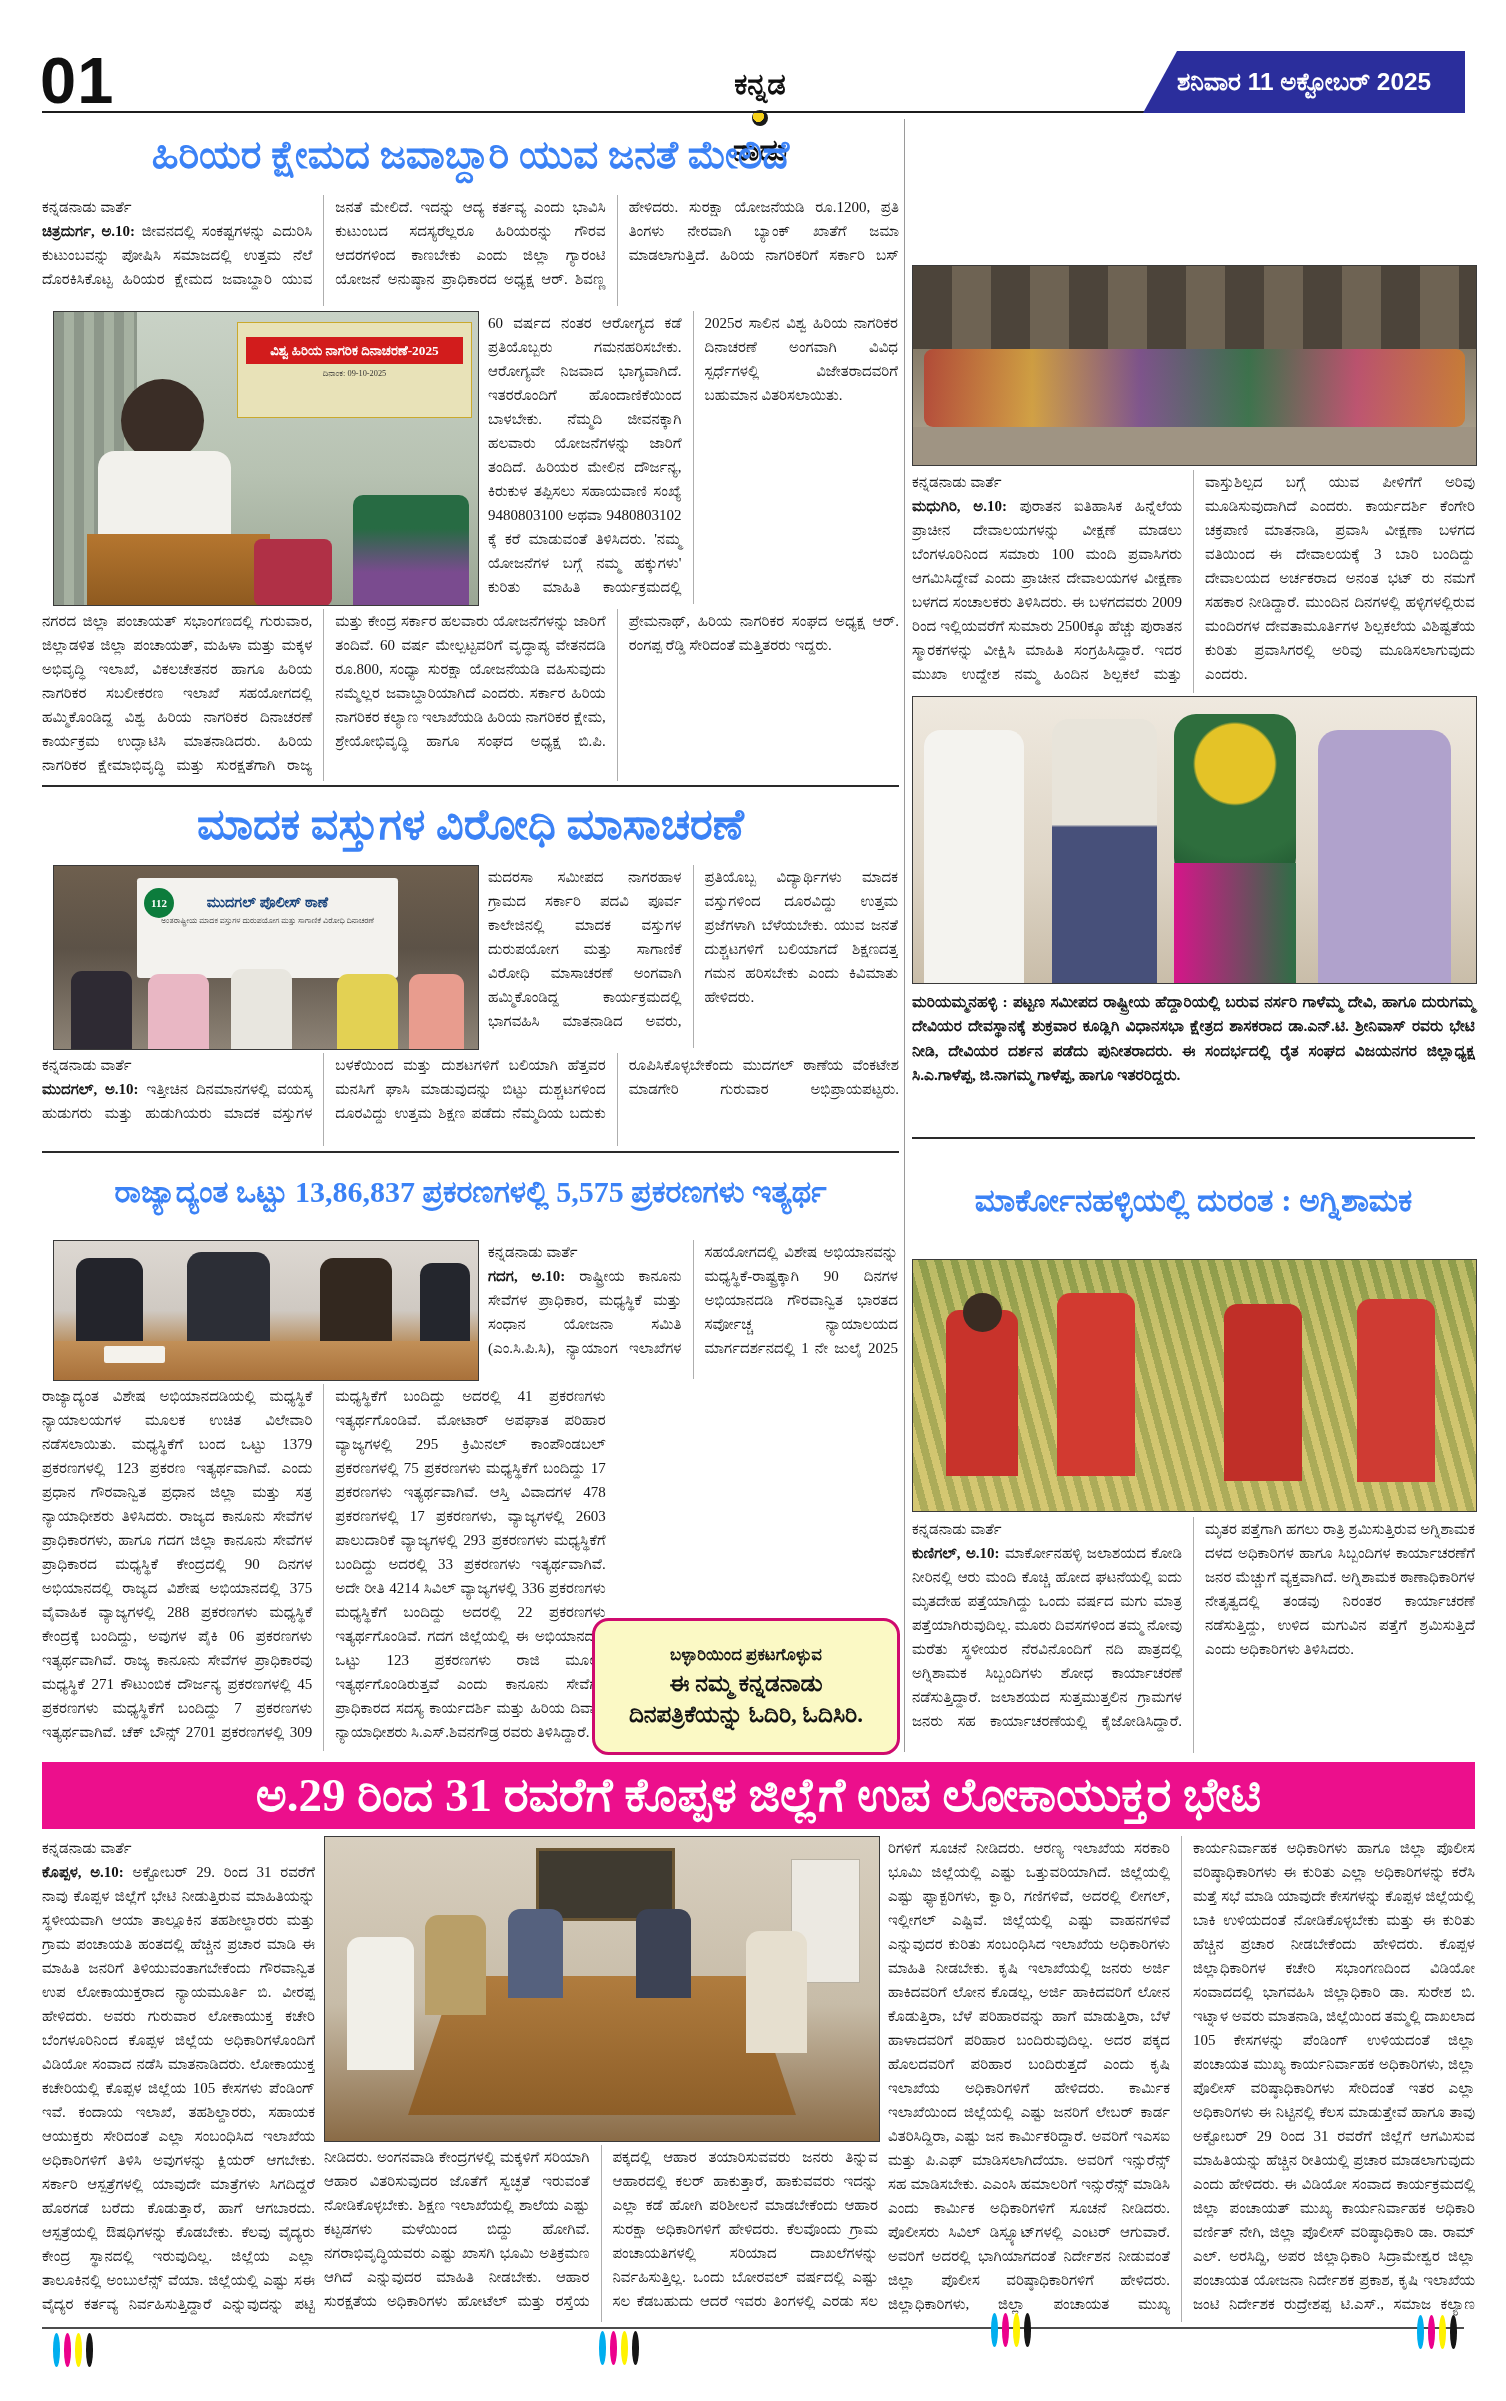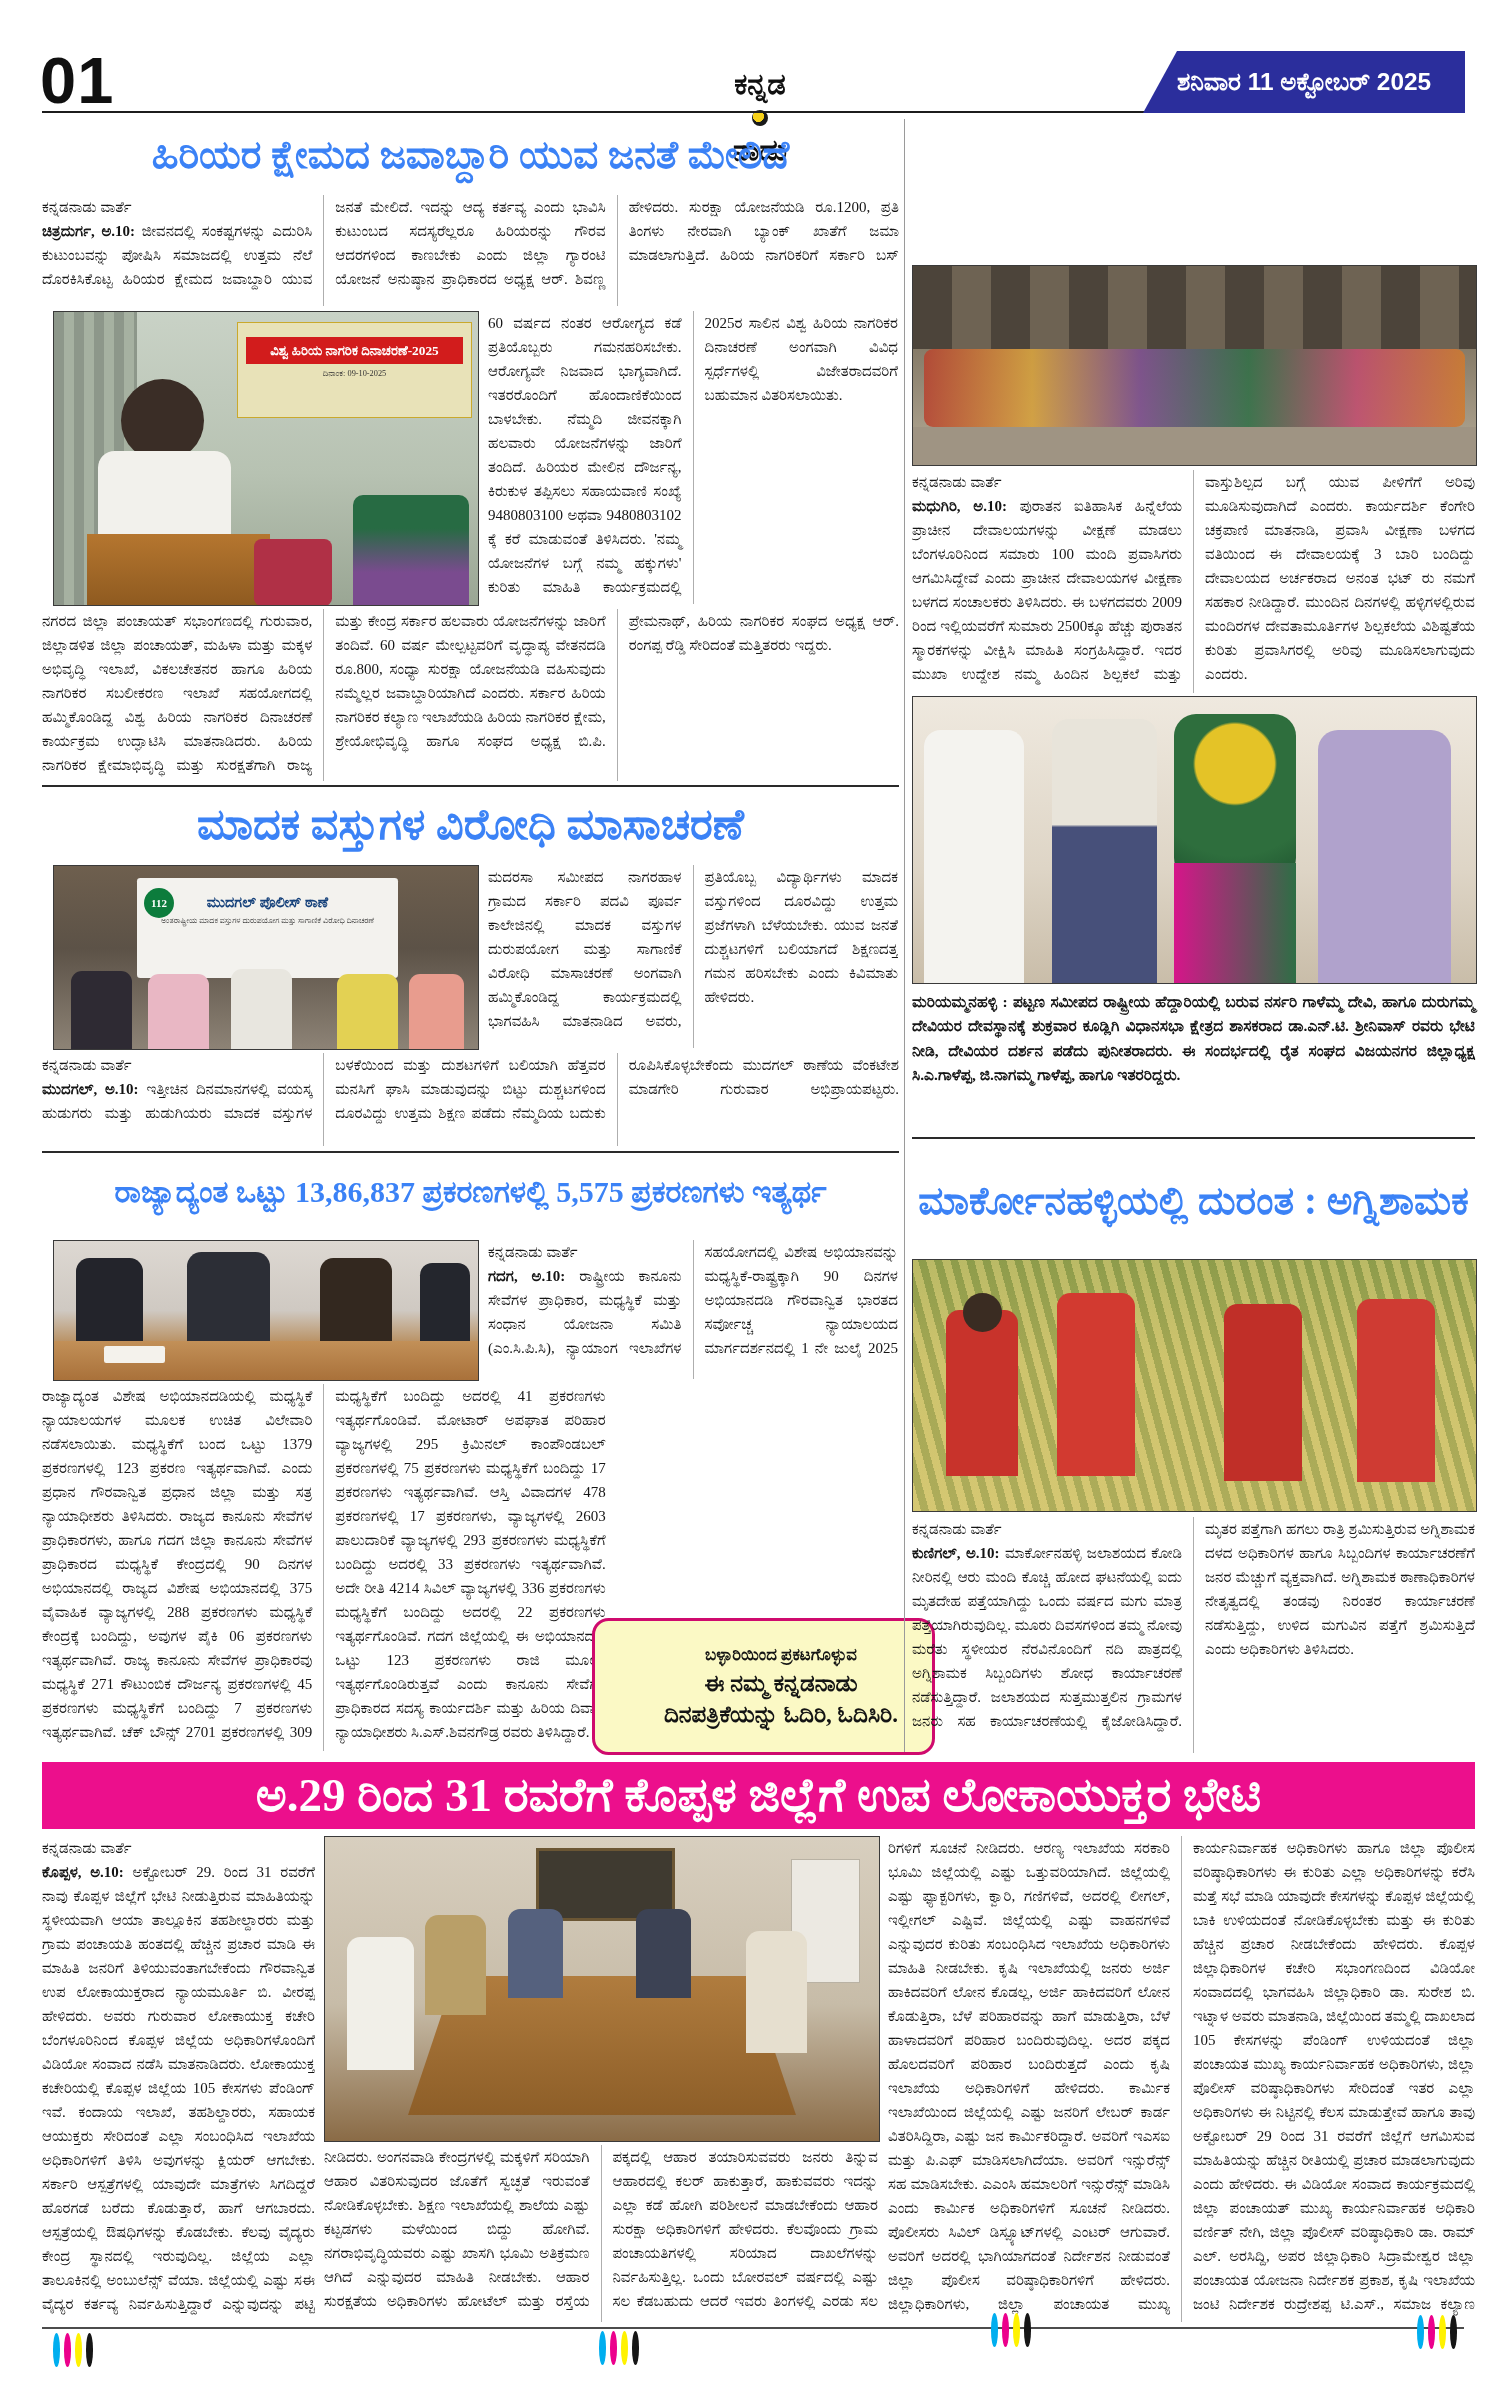--- a/index.html
+++ b/index.html
@@ -23,21 +23,21 @@
   .dateline{font-weight:700;}
   .vrule{background:#9a9a9a;width:1.1px;}
   .hrule{background:#2a2a2a;height:1.7px;}
   
   .pinkband{background:#ec0f8c;color:#fff;font-weight:800;font-family:"Liberation Serif",serif;
             display:flex;flex-direction:column;align-items:center;justify-content:center;text-align:center;}
   .pinkband .l1,.pinkband .l2{white-space:nowrap;overflow:hidden;max-width:98%;}
   .bottomband{background:#ec0f8c;color:#fff;font-weight:800;display:flex;align-items:center;justify-content:center;white-space:nowrap;overflow:hidden;}
   .yellowbox{background:#fbf9c5;border:3.9px solid #cf0a6e;border-radius:16.6px;
              display:flex;flex-direction:column;align-items:center;justify-content:center;gap:5.5px;
-             text-align:center;font-weight:800;padding-left:35px;}
+             text-align:center;font-weight:800;}
   .yellowbox .s1{font-size:16.6px;} .yellowbox .s2{font-size:23px;} .yellowbox .s3{font-size:23px;}
   
   .photo{border:0.6px solid #3a3a3a;overflow:hidden;position:absolute;}
   .ph-shape{position:absolute;}
   .caption{font-size:15.5px;line-height:24.4px;font-weight:600;text-align:justify;}
   
   .marks{display:flex;gap:3.9px;position:absolute;}
   .marks i{width:7.2px;height:34px;border-radius:50%;display:block;}
   .mk-c{background:#00aeef;} .mk-m{background:#ec008c;} .mk-y{background:#fff200;} .mk-k{background:#161616;}
   .footrule{background:#4c4c4c;height:2.2px;}
@@ -176,21 +176,21 @@
     <div class="ph-shape" style="left:261px;top:166px;width:122px;height:120px;background:linear-gradient(90deg,#d6158a,#2e6e45);"></div>
     <div class="ph-shape" style="left:405px;top:33px;width:133px;height:253px;background:#b0a2cc;border-radius:20px 20px 0 0;"></div>
   </div>
 
   <div class="abs caption" style="left:912px;top:990px;width:563px;height:139px;">
     <span>ಮರಿಯಮ್ಮನಹಳ್ಳಿ : ಪಟ್ಟಣ ಸಮೀಪದ ರಾಷ್ಟ್ರೀಯ ಹೆದ್ದಾರಿಯಲ್ಲಿ ಬರುವ ನರ್ಸರಿ ಗಾಳೆಮ್ಮ ದೇವಿ, ಹಾಗೂ ದುರುಗಮ್ಮ ದೇವಿಯರ ದೇವಸ್ಥಾನಕ್ಕೆ ಶುಕ್ರವಾರ ಕೂಡ್ಲಿಗಿ ವಿಧಾನಸಭಾ ಕ್ಷೇತ್ರದ ಶಾಸಕರಾದ ಡಾ.ಎನ್.ಟಿ. ಶ್ರೀನಿವಾಸ್ ರವರು ಭೇಟಿ ನೀಡಿ, ದೇವಿಯರ ದರ್ಶನ ಪಡೆದು ಪುನೀತರಾದರು. ಈ ಸಂದರ್ಭದಲ್ಲಿ ರೈತ ಸಂಘದ ವಿಜಯನಗರ ಜಿಲ್ಲಾಧ್ಯಕ್ಷ ಸಿ.ಎ.ಗಾಳೆಪ್ಪ, ಜಿ.ನಾಗಮ್ಮ ಗಾಳೆಪ್ಪ, ಹಾಗೂ ಇತರರಿದ್ದರು.</span>
   </div>
 
   <div class="abs hrule" style="left:912px;top:1137px;width:563px;"></div>
 
-  <div class="abs headline" style="left:912px;top:1146px;width:563px;height:109px;font-size:39px;flex-direction:column;line-height:51px;">
+  <div class="abs headline" style="left:912px;top:1146px;width:563px;height:109px;font-size:31px;flex-direction:column;line-height:51px;">
     <span style="white-space:nowrap;">ಮಾರ್ಕೋನಹಳ್ಳಿಯಲ್ಲಿ ದುರಂತ : ಅಗ್ನಿಶಾಮಕ</span>
   </div>
 
   <div class="photo" style="left:912px;top:1259px;width:563px;height:251px;background:linear-gradient(180deg,#8fa14f 0%,#b9b65f 40%,#cabf6b 100%);">
     <div class="ph-shape" style="left:0;top:0;width:100%;height:100%;background:repeating-linear-gradient(75deg,rgba(222,206,120,.55) 0 7.8px,rgba(140,150,70,.45) 7.8px 15.5px);"></div>
     <div class="ph-shape" style="left:33px;top:50px;width:72px;height:166px;background:#c8332b;border-radius:13.3px 13.3px 0 0;"></div>
     <div class="ph-shape" style="left:144px;top:33px;width:78px;height:183px;background:#d23a30;border-radius:13.3px 13.3px 0 0;"></div>
     <div class="ph-shape" style="left:311px;top:44px;width:78px;height:177px;background:#c02f28;border-radius:13.3px 13.3px 0 0;"></div>
     <div class="ph-shape" style="left:444px;top:39px;width:78px;height:183px;background:#cf3b33;border-radius:13.3px 13.3px 0 0;"></div>
     <div class="ph-shape" style="left:50px;top:33px;width:39px;height:39px;border-radius:50%;background:#3a2c22;"></div>

